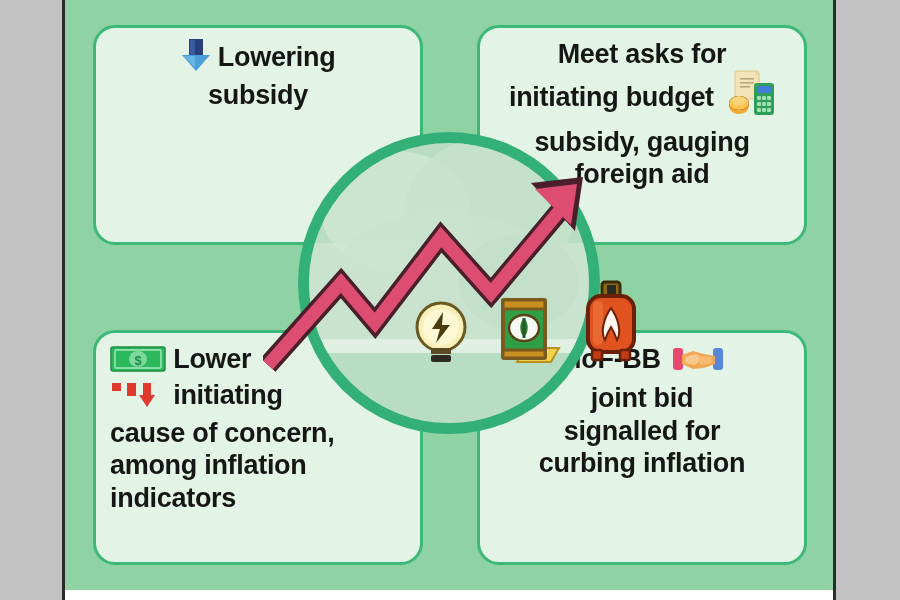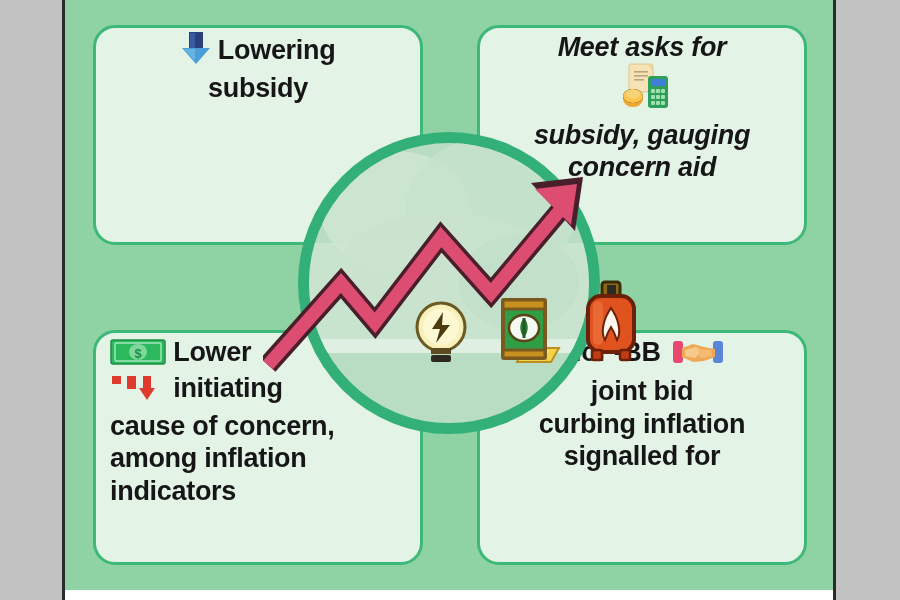--- a/index.html
+++ b/index.html
@@ -59,30 +59,30 @@
     background: #ffffff;
   }
 
   
   .card {
     position: absolute;
     box-sizing: border-box;
     background: #e3f3e6;
     border: 3px solid #3cb878;
     border-radius: 22px;
-    padding: 3px 14px;
+    padding: 10px 14px;
     color: #161616;
     font-size: 27px;
     line-height: 1.20;
     font-weight: 700;
     letter-spacing: -0.3px;
     z-index: 4;
   }
   .card-tl { left: 28px;  top: 25px;  width: 330px; height: 220px; text-align: center; }
-  .card-tr { left: 412px; top: 25px;  width: 330px; height: 220px; text-align: center; font-style: italic; }
+  .card-tr { left: 412px; top: 25px;  width: 330px; height: 220px; text-align: center; }
   .card-bl { left: 28px;  top: 330px; width: 330px; height: 235px; text-align: left;  }
   .card-br { left: 412px; top: 330px; width: 330px; height: 235px; text-align: right; }
 
   .card .line { white-space: nowrap; }
   .card-tl .line { text-align: center; }
   .card-bl .line { text-align: left; }
   .card-br .line { text-align: center; }
 
   .inline-ico {
     display: inline-block;
@@ -174,20 +174,21 @@
           </svg>
         </span>
         <span>Lowering</span>
       </div>
       <div class="line">subsidy</div>
     </div>
 
     <div class="card card-tr">
       <div class="line">Meet asks for</div>
       <div class="line">
+        <span>initiating budget</span>
         <span class="inline-ico" style="vertical-align:-12px;margin-left:2px;">
           <svg width="52" height="48" viewBox="0 0 52 48">
             <rect x="12" y="1" width="24" height="28" rx="2" fill="#f5e2b6" stroke="#e0c489" stroke-width="1"></rect>
             <polygon points="30,1 36,1 36,7" fill="#e8d29c"></polygon>
             <g fill="#b9a87c">
               <rect x="17" y="8" width="14" height="1.6"></rect>
               <rect x="17" y="12" width="14" height="1.6"></rect>
               <rect x="17" y="16" width="10" height="1.6"></rect>
             </g>
             <ellipse cx="16" cy="36" rx="10" ry="8" fill="#f0a830"></ellipse>
@@ -204,21 +205,21 @@
               <rect x="39" y="32" width="4" height="4" rx="1"></rect>
               <rect x="44" y="32" width="4" height="4" rx="1"></rect>
               <rect x="34" y="38" width="4" height="4" rx="1"></rect>
               <rect x="39" y="38" width="4" height="4" rx="1"></rect>
               <rect x="44" y="38" width="4" height="4" rx="1"></rect>
             </g>
           </svg>
         </span>
       </div>
       <div class="line">subsidy, gauging</div>
-      <div class="line">concern aid</div>
+      <div class="line">foreign aid</div>
     </div>
 
     <div class="card card-bl">
       <div class="line">
         <span class="inline-ico" style="vertical-align:-4px;">
           <svg width="56" height="26" viewBox="0 0 56 26">
             <rect x="1" y="1" width="54" height="24" rx="2" fill="#2cb85c" stroke="#1c8f45" stroke-width="1.5"></rect>
             <rect x="5" y="4" width="46" height="18" rx="1" fill="none" stroke="#a6e8bd" stroke-width="1.4"></rect>
             <ellipse cx="28" cy="13" rx="9" ry="8" fill="#7fd89c"></ellipse>
             <text x="28" y="18.5" font-family="'Liberation Sans',sans-serif" font-size="13" font-weight="700" fill="#1c8f45" text-anchor="middle">$</text>
@@ -249,22 +250,22 @@
           <svg width="54" height="30" viewBox="0 0 54 30">
             <rect x="2" y="3" width="10" height="22" rx="3" fill="#e8476f"></rect>
             <rect x="42" y="3" width="10" height="22" rx="3" fill="#5a86d8"></rect>
             <path d="M11 10 L22 6 L33 9 L44 11 L44 19 L33 23 L22 24 L11 19 Z" fill="#f0a855"></path>
             <path d="M14 12 L25 9 L31 13 L24 20 L14 18 Z" fill="#f8c98c"></path>
             <path d="M27 11 L40 12 L41 18 L29 20 Z" fill="#f5bb72"></path>
           </svg>
         </span>
       </div>
       <div class="line">joint bid</div>
+      <div class="line">signalled for</div>
       <div class="line">curbing inflation</div>
-      <div class="line">signalled for</div>
     </div>
 
     <div id="circle">
       <div class="inner-floor"></div>
       <div class="blob b1"></div>
       <div class="blob b2"></div>
       <div class="blob b3"></div>
       <div class="blob b4"></div>
       <div class="inner-band"></div>
     </div>

